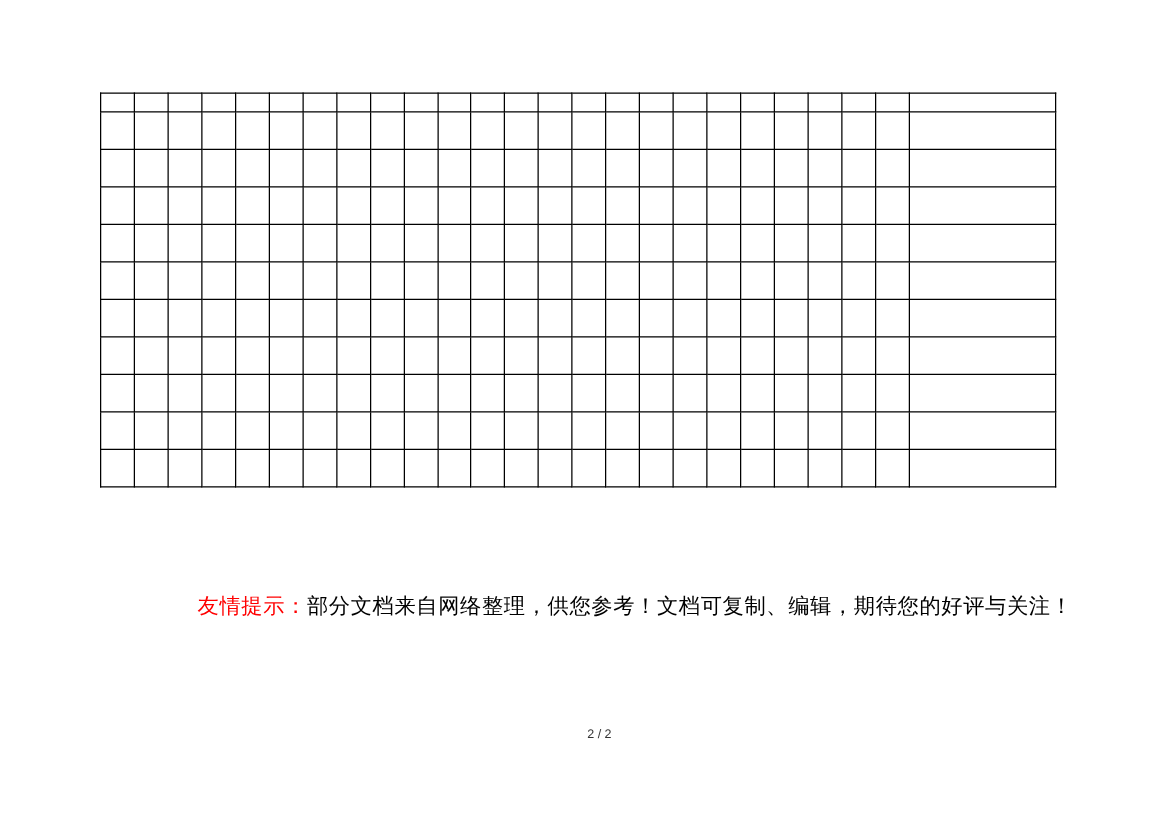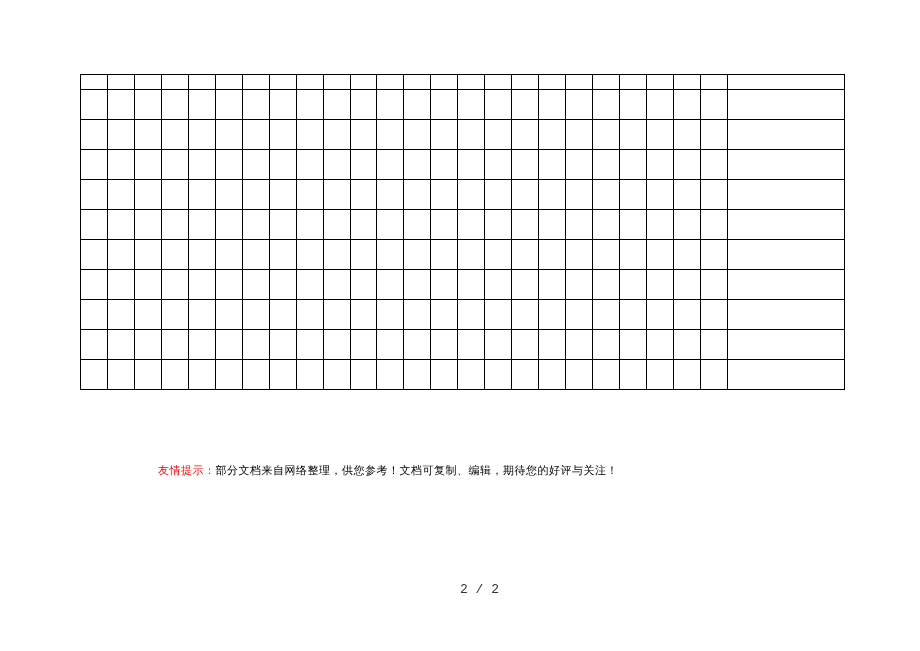--- a/index.html
+++ b/index.html
@@ -36,40 +36,40 @@
     }
     .col-narrow {
       width: 27px;
     }
     .col-wide {
       width: 117px;
     }
     .notice {
       position: absolute;
       left: 158px;
-      top: 463px;
-      font-size: 11px;
+      top: 473px;
+      font-size: 17px;
       letter-spacing: 0.5px;
       text-align: right;
     }
     .notice-label {
       color: #ff0000;
     }
     .notice-text {
       color: #000000;
     }
     .page-number {
       position: absolute;
       left: 0;
       right: 0;
       top: 582px;
       text-align: center;
-      font-size: 13px;
+      font-size: 10px;
       color: #333333;
-      font-family: Liberation Mono, monospace;
+      font-family: Liberation Sans, sans-serif;
       padding-left: 39px;
     }
   </style>
 </head>
 <body>
 
 <div class="table-container">
   <table>
     <tbody id="table-body">
         <tr class="row-short">

